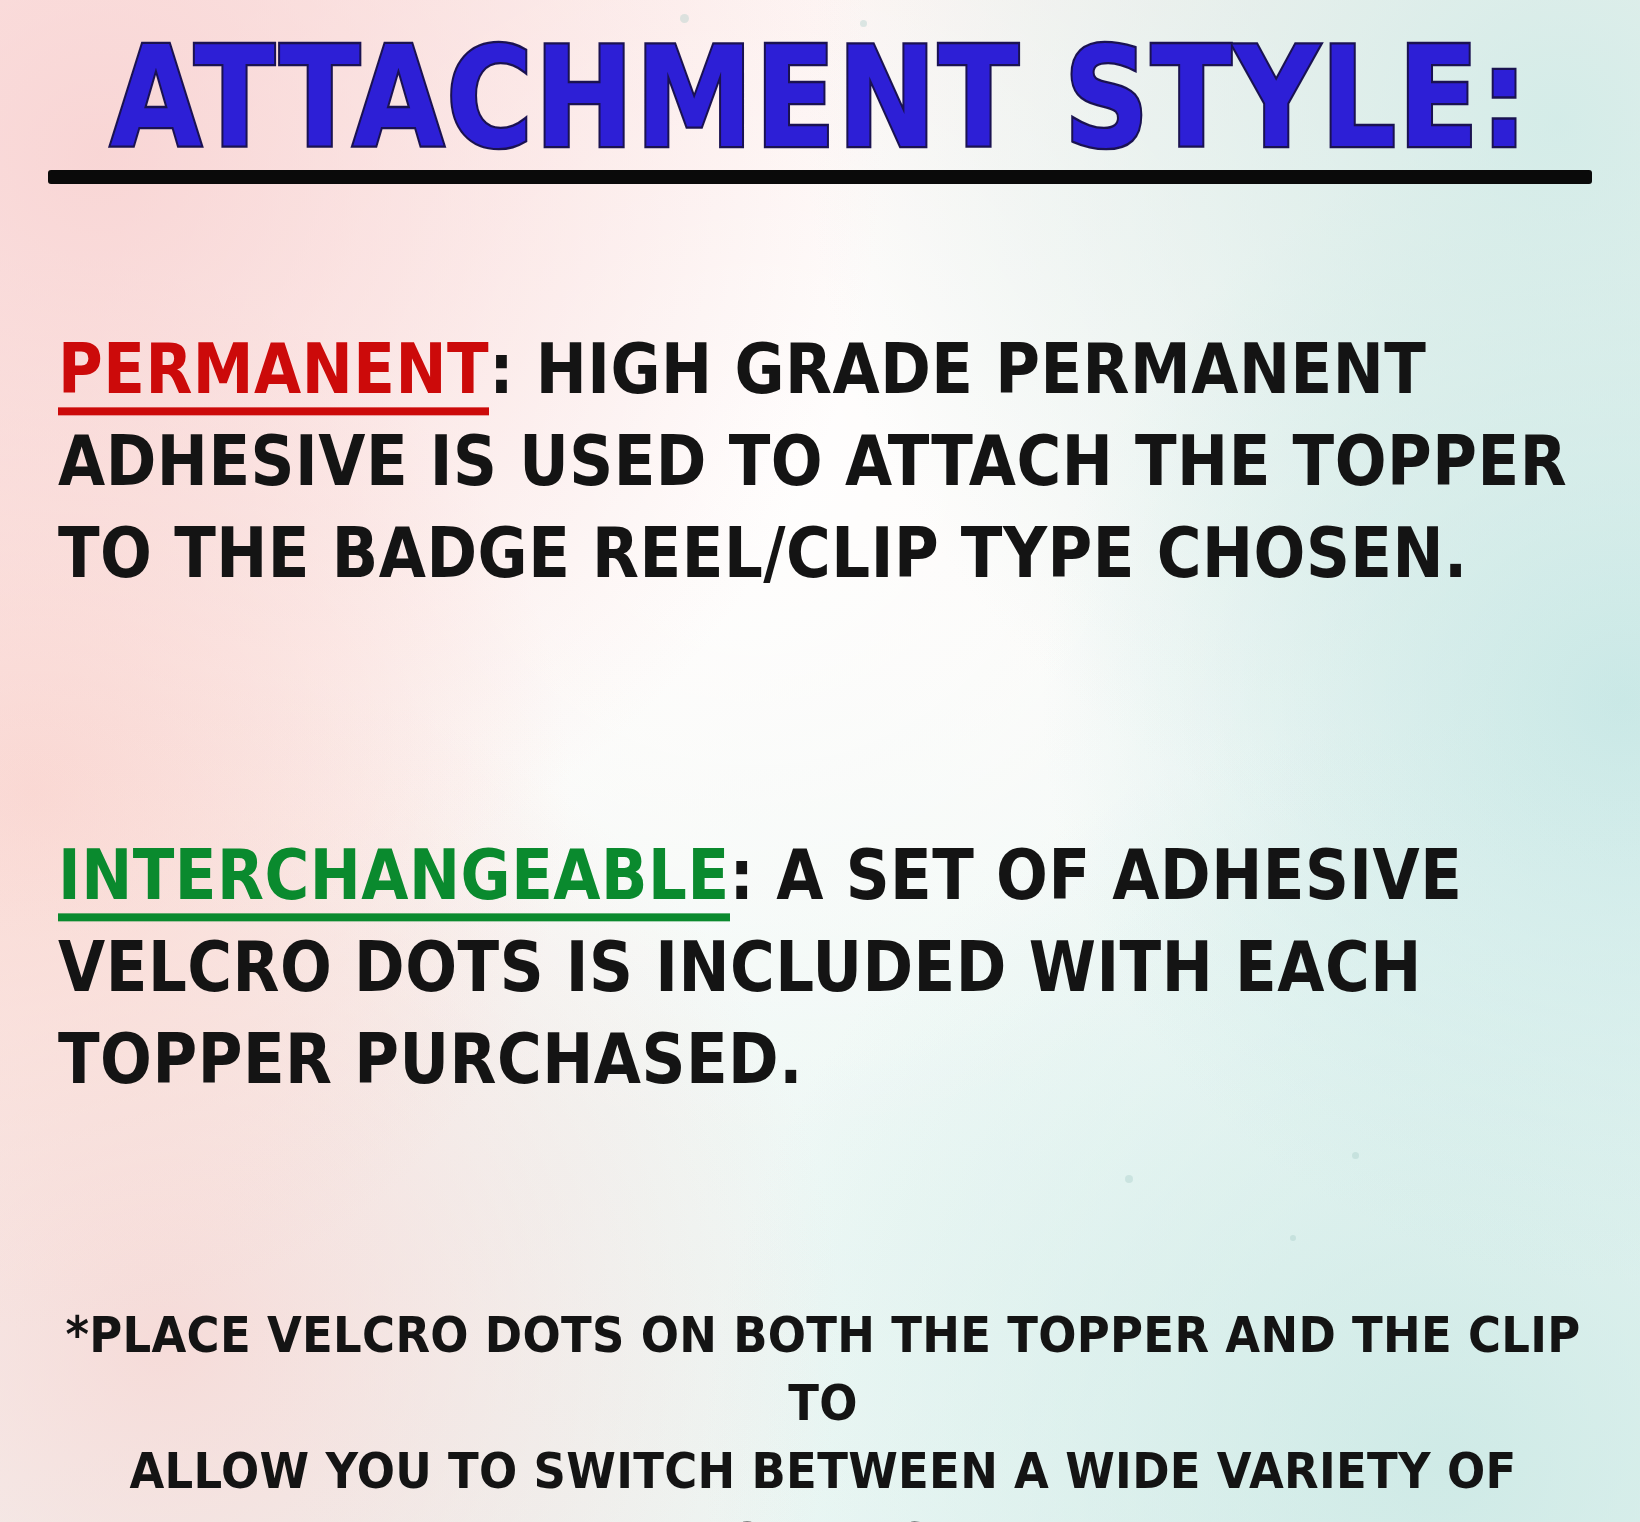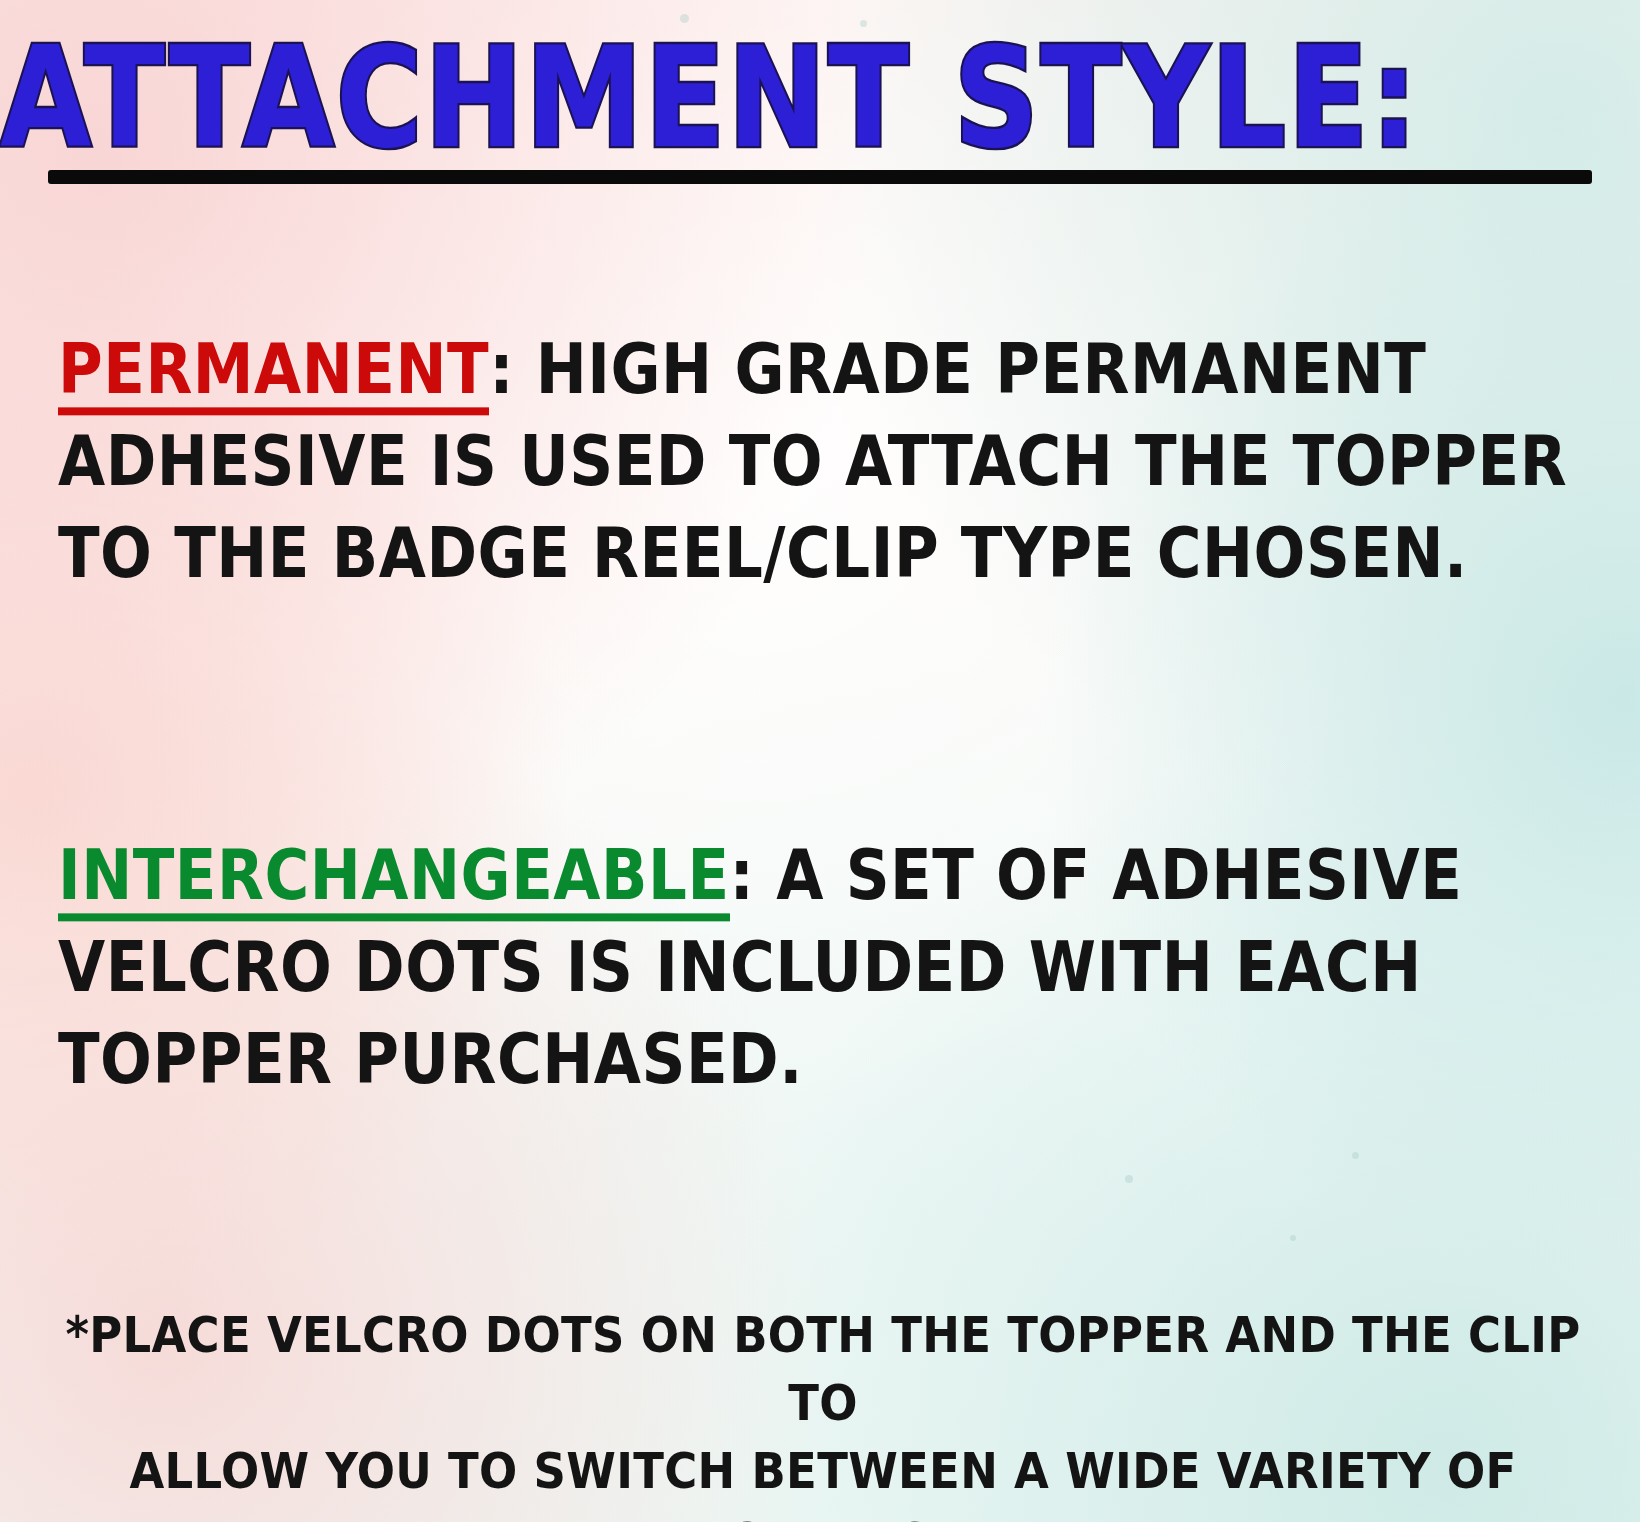--- a/index.html
+++ b/index.html
@@ -40,21 +40,21 @@
     position: absolute;
     inset: 0;
   }
 
   
   .heading-wrap {
     position: absolute;
     left: 0;
     right: 0;
     top: 28px;
-    text-align: left;
+    text-align: center;
   }
   .heading {
     display: inline-block;
     font-family: "DejaVu Sans", sans-serif;
     font-weight: 700;
     font-size: 118px;
     line-height: 1.0;
     letter-spacing: 2px;
     color: #2d1fd6;
     -webkit-text-stroke: 4px #1b1352;

